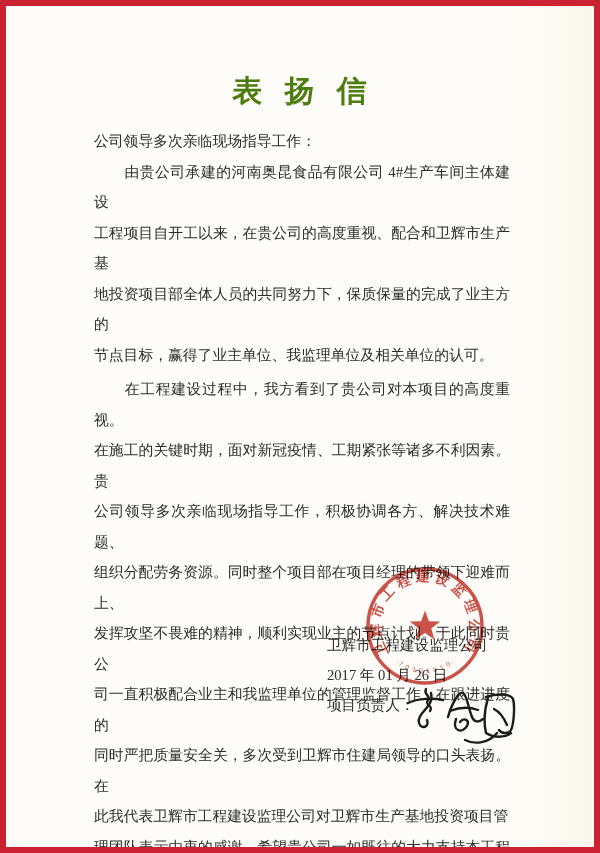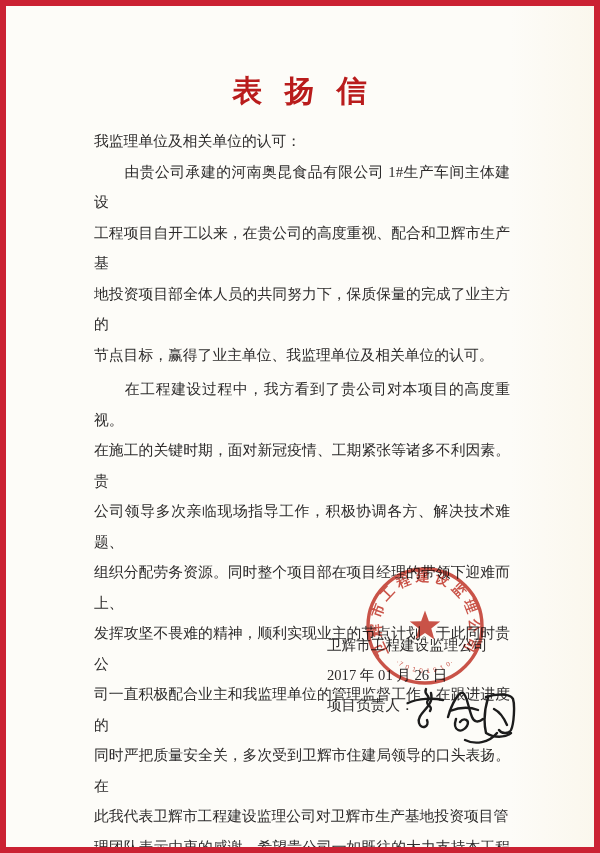--- a/index.html
+++ b/index.html
@@ -24,21 +24,21 @@
     pointer-events:none;
   }
   .frame{
     position:absolute;inset:0;border:6px solid var(--frame);
     box-sizing:border-box;pointer-events:none;z-index:30;
   }
   .title{
     position:absolute;top:71px;left:0;width:600px;
     text-align:center;
     font-family:"Liberation Sans","DejaVu Sans",sans-serif;
-    font-weight:bold;font-size:30px;color:#b91c1c;
+    font-weight:bold;font-size:30px;color:#4d7c0f;
     word-spacing:12px;letter-spacing:1px;
   }
   .body-text{
     position:absolute;left:94px;top:126px;width:416px;
     font-size:14.8px;line-height:30.5px;color:var(--ink);
     text-align:justify;
   }
   .body-text .para{white-space:pre-line;margin:0;}
   .body-text .p2{margin-top:4px;}
   .closing{
@@ -59,22 +59,22 @@
 </style>
 </head>
 <body>
 
 <div class="page">
   <div class="scan-tint"></div>
 
   <div class="title">表  扬  信</div>
 
   <div class="body-text">
-    <div class="para">我监理单位及相关单位的认可：</div>
-    <div class="para p1">　　由贵公司承建的河南奥昆食品有限公司 1#生产车间主体建设
+    <div class="para">公司领导多次亲临现场指导工作：</div>
+    <div class="para p1">　　由贵公司承建的河南奥昆食品有限公司 4#生产车间主体建设
 工程项目自开工以来，在贵公司的高度重视、配合和卫辉市生产基
 地投资项目部全体人员的共同努力下，保质保量的完成了业主方的
 节点目标，赢得了业主单位、我监理单位及相关单位的认可。</div>
     <div class="para p2">　　在工程建设过程中，我方看到了贵公司对本项目的高度重视。
 在施工的关键时期，面对新冠疫情、工期紧张等诸多不利因素。贵
 公司领导多次亲临现场指导工作，积极协调各方、解决技术难题、
 组织分配劳务资源。同时整个项目部在项目经理的带领下迎难而上、
 发挥攻坚不畏难的精神，顺利实现业主的节点计划。于此同时贵公
 司一直积极配合业主和我监理单位的管理监督工作，在跟进进度的
 同时严把质量安全关，多次受到卫辉市住建局领导的口头表扬。在

